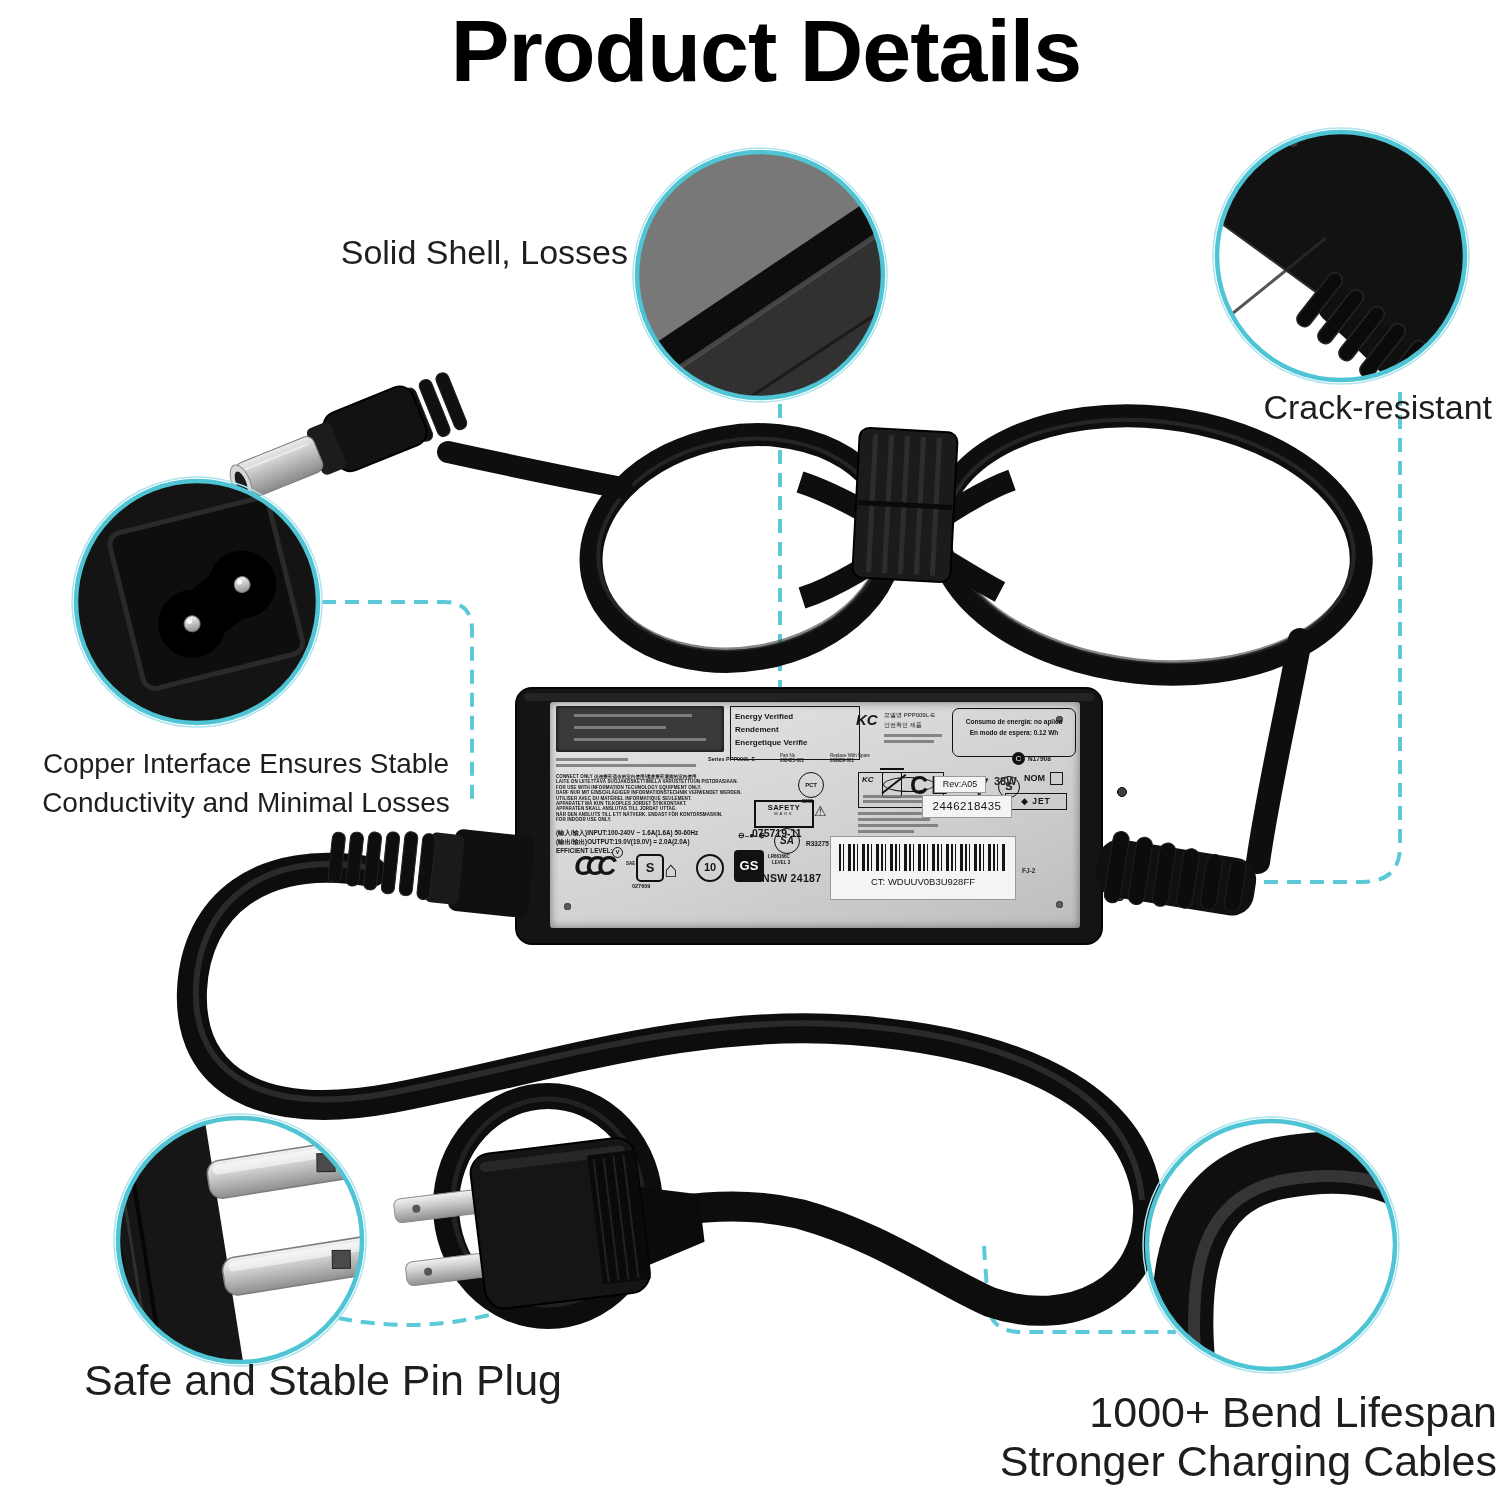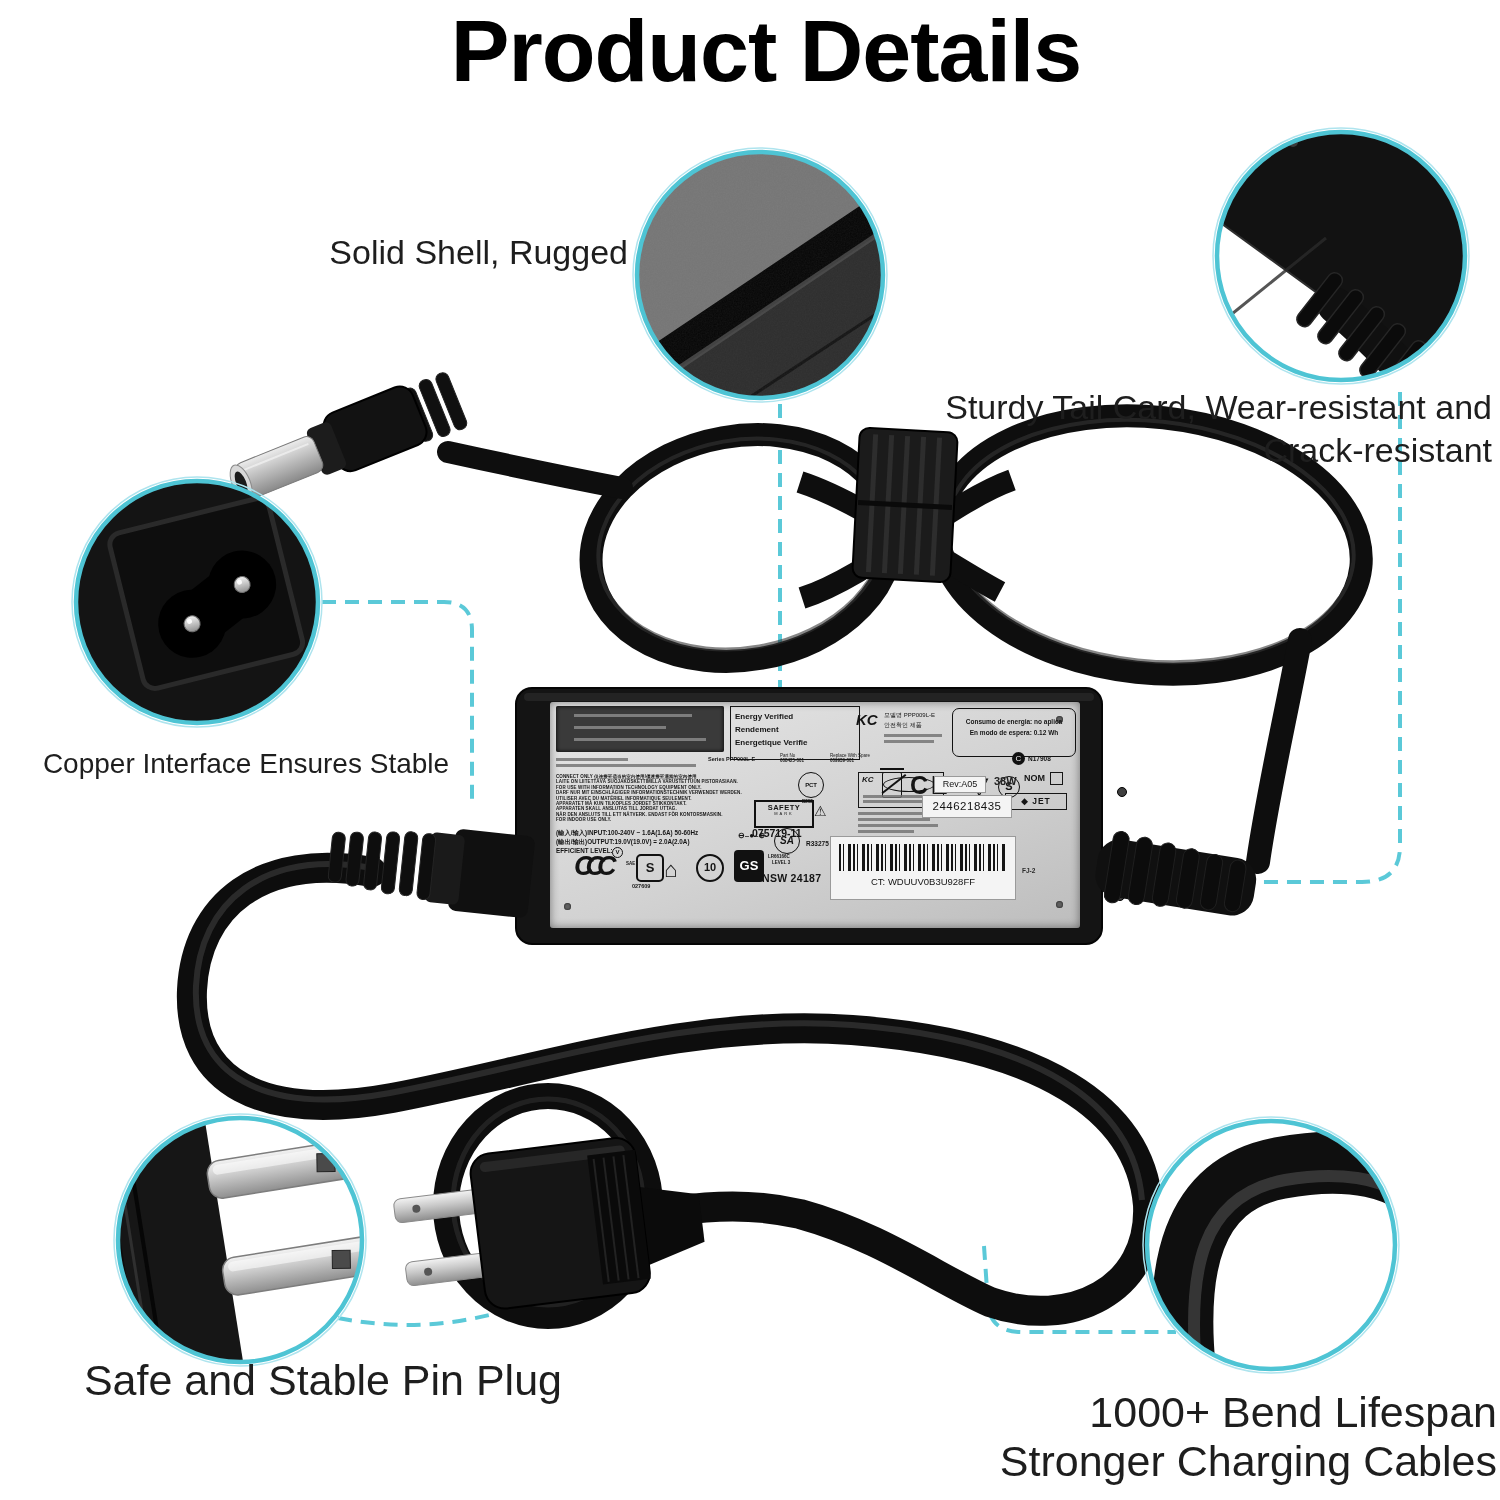--- a/index.html
+++ b/index.html
@@ -390,28 +390,28 @@
     <span class="lb b" style="left:212px;top:171px;font-size:10.5px;letter-spacing:.3px;">NSW 24187</span>
 
     <div class="lb whitebox" style="left:280px;top:134px;width:184px;height:62px;">
       <div class="barcode" style="position:absolute;left:8px;top:7px;width:168px;height:27px;"></div>
       <div class="ctr" style="position:absolute;left:0;top:40px;width:100%;font-size:9.5px;">CT: WDUUV0B3U928FF</div>
     </div>
     <span class="lb b" style="left:472px;top:165px;font-size:6.5px;color:#2b2b2b;">FJ-2</span>
   </div>
 
   <div class="callout co-solid">
-    <div>Solid Shell, Rugged</div>
+    <div>Solid Shell, Losses</div>
   </div>
   <div class="callout co-tail">
-    <div>Sturdy Tail Card, Wear-resistant and</div>
     <div>Crack-resistant</div>
   </div>
   <div class="callout co-copper">
     <div>Copper Interface Ensures Stable</div>
+    <div>Conductivity and Minimal Losses</div>
   </div>
   <div class="callout co-pin">
     <div>Safe and Stable Pin Plug</div>
   </div>
   <div class="callout co-bend">
     <div>1000+ Bend Lifespan</div>
     <div>Stronger Charging Cables</div>
   </div>
 
 </div>

